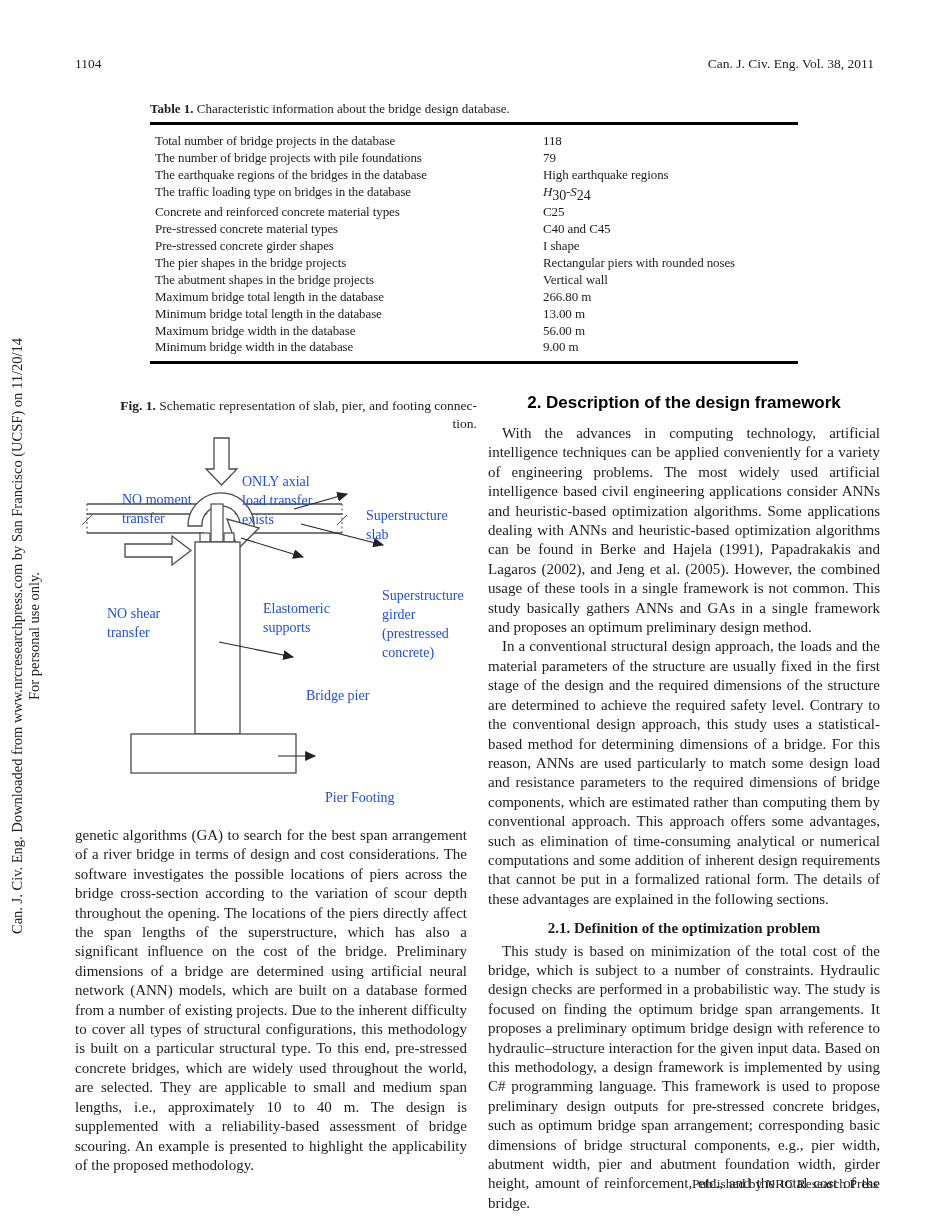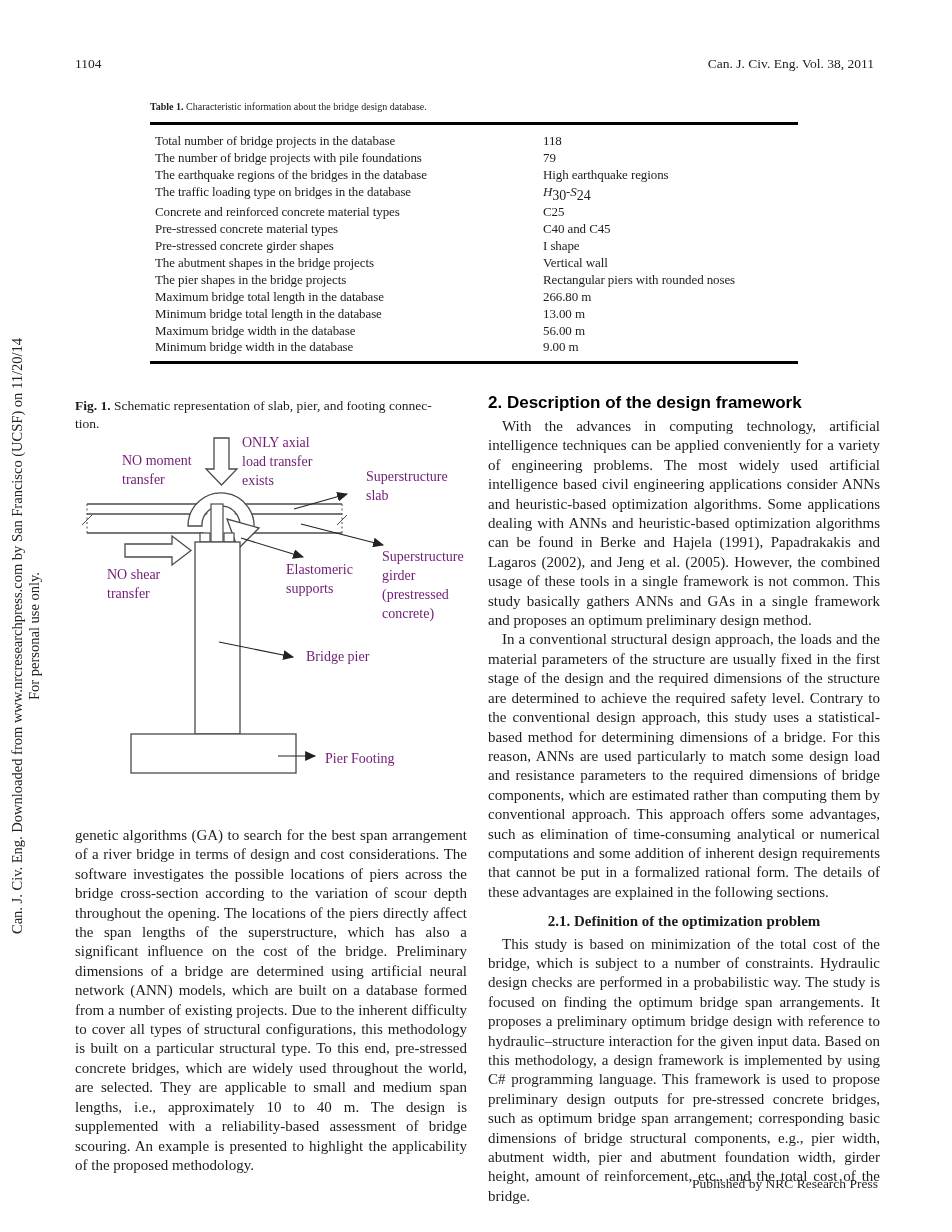--- a/index.html
+++ b/index.html
@@ -15,54 +15,55 @@
     position:absolute; left:9px; top:986px; width:700px;
     transform:rotate(-90deg); transform-origin:top left;
     font-size:14.5px; line-height:17px; text-align:center; color:#222;
     white-space:pre-line;
   }
   
   .header{position:absolute; left:75px; right:74px; top:56px; font-size:13.5px; color:#222;}
   .header .pnum{position:absolute; left:0; top:0;}
   .header .jcit{position:absolute; right:4px; top:0;}
   
-  .table-caption{position:absolute; left:150px; top:101px; width:648px; font-size:10px;}
+  .table-caption{position:absolute; left:150px; top:101px; width:648px; font-size:13px;}
   .table-caption b{font-weight:bold;}
   .dtable{
     position:absolute; left:150px; top:122px; width:648px;
     border-top:3.5px solid #000; border-bottom:3.5px solid #000;
     padding:8px 0 5px 0; font-size:13px; letter-spacing:-0.1px;
   }
   .trow{display:flex; line-height:16.9px;}
   .tlabel{width:381px; padding-left:5px; box-sizing:border-box;}
   .tvalue{flex:1;margin-left:12px;}
   .tvalue i{font-style:italic;}
   .tvalue sub{font-size:14px;}
   
-  .fig-caption{position:absolute; left:75px; top:397px; width:402px; font-size:13.5px; line-height:17.5px;}
+  .fig-caption{position:absolute; left:75px; top:397px; width:402px; font-size:13.5px; line-height:17.5px;text-align:right;}
   .fig-caption b{font-weight:bold;}
   
   .figure{position:absolute; left:75px; top:425px; width:400px; height:370px;}
   .figure svg{position:absolute; left:0; top:0;}
   .figlabel{
-    position:absolute; font-size:14px; line-height:19px; color:#701a75;
+    position:absolute; font-size:14px; line-height:19px; color:#1d4ed8;
     white-space:pre-line;
+    margin-top:39px;
   }
   
   .colL{
     position:absolute; left:75px; top:826px; width:392px;
     font-size:15px; line-height:19.4px; text-align:justify;
   }
   .colR{
     position:absolute; left:488px; top:393px; width:392px;
     font-size:15px; line-height:19.4px; text-align:justify;
   }
   .colR h2{
     font-family:"Liberation Sans", sans-serif; font-size:17px; line-height:20px;
-    font-weight:bold; margin:0 0 4px 0; text-align:left; color:#000;
+    font-weight:bold; margin:0 0 11px 0; text-align:center; color:#000;
   }
   .colR h3{
     font-size:15px; font-weight:bold; margin:10px 0 3px 0; text-align:center;
   }
   .colR p{margin:0; text-indent:14px;}
   .footer{position:absolute; right:74px; top:1176px; font-size:13.5px; color:#222;}
 </style>
 </head>
 <body>
 
@@ -104,26 +105,26 @@
       </div>
       <div class="trow">
         <span class="tlabel">Pre-stressed concrete material types</span>
         <span class="tvalue">C40 and C45</span>
       </div>
       <div class="trow">
         <span class="tlabel">Pre-stressed concrete girder shapes</span>
         <span class="tvalue">I shape</span>
       </div>
       <div class="trow">
+        <span class="tlabel">The pier shapes in the bridge projects</span>
+        <span class="tvalue">Rectangular piers with rounded noses</span>
+      </div>
+      <div class="trow">
         <span class="tlabel">The abutment shapes in the bridge projects</span>
         <span class="tvalue">Vertical wall</span>
-      </div>
-      <div class="trow">
-        <span class="tlabel">The pier shapes in the bridge projects</span>
-        <span class="tvalue">Rectangular piers with rounded noses</span>
       </div>
       <div class="trow">
         <span class="tlabel">Maximum bridge total length in the database</span>
         <span class="tvalue">266.80 m</span>
       </div>
       <div class="trow">
         <span class="tlabel">Minimum bridge total length in the database</span>
         <span class="tvalue">13.00 m</span>
       </div>
       <div class="trow">
@@ -189,21 +190,21 @@
     </svg>
     <div class="figlabel" style="left:47px; top:26px;">NO moment
 transfer</div>
     <div class="figlabel" style="left:167px; top:8px;">ONLY axial
 load transfer
 exists</div>
     <div class="figlabel" style="left:291px; top:42px;">Superstructure
 slab</div>
     <div class="figlabel" style="left:32px; top:140px;">NO shear
 transfer</div>
-    <div class="figlabel" style="left:211px; top:135px;">Elastomeric
+    <div class="figlabel" style="left:188px; top:135px;">Elastomeric
 supports</div>
     <div class="figlabel" style="left:307px; top:122px;">Superstructure
 girder
 (prestressed
 concrete)</div>
     <div class="figlabel" style="left:231px; top:222px;">Bridge pier</div>
     <div class="figlabel" style="left:250px; top:324px;">Pier Footing</div>
   </div>
 
   <div class="colL">genetic algorithms (GA) to search for the best span arrangement of a river bridge in terms of design and cost considerations. The software investigates the possible locations of piers across the bridge cross-section according to the variation of scour depth throughout the opening. The locations of the piers directly affect the span lengths of the superstructure, which has also a significant influence on the cost of the bridge. Preliminary dimensions of a bridge are determined using artificial neural network (ANN) models, which are built on a database formed from a number of existing projects. Due to the inherent difficulty to cover all types of structural configurations, this methodology is built on a particular structural type. To this end, pre-stressed concrete bridges, which are widely used throughout the world, are selected. They are applicable to small and medium span lengths, i.e., approximately 10 to 40 m. The design is supplemented with a reliability-based assessment of bridge scouring. An example is presented to highlight the applicability of the proposed methodology.</div>

